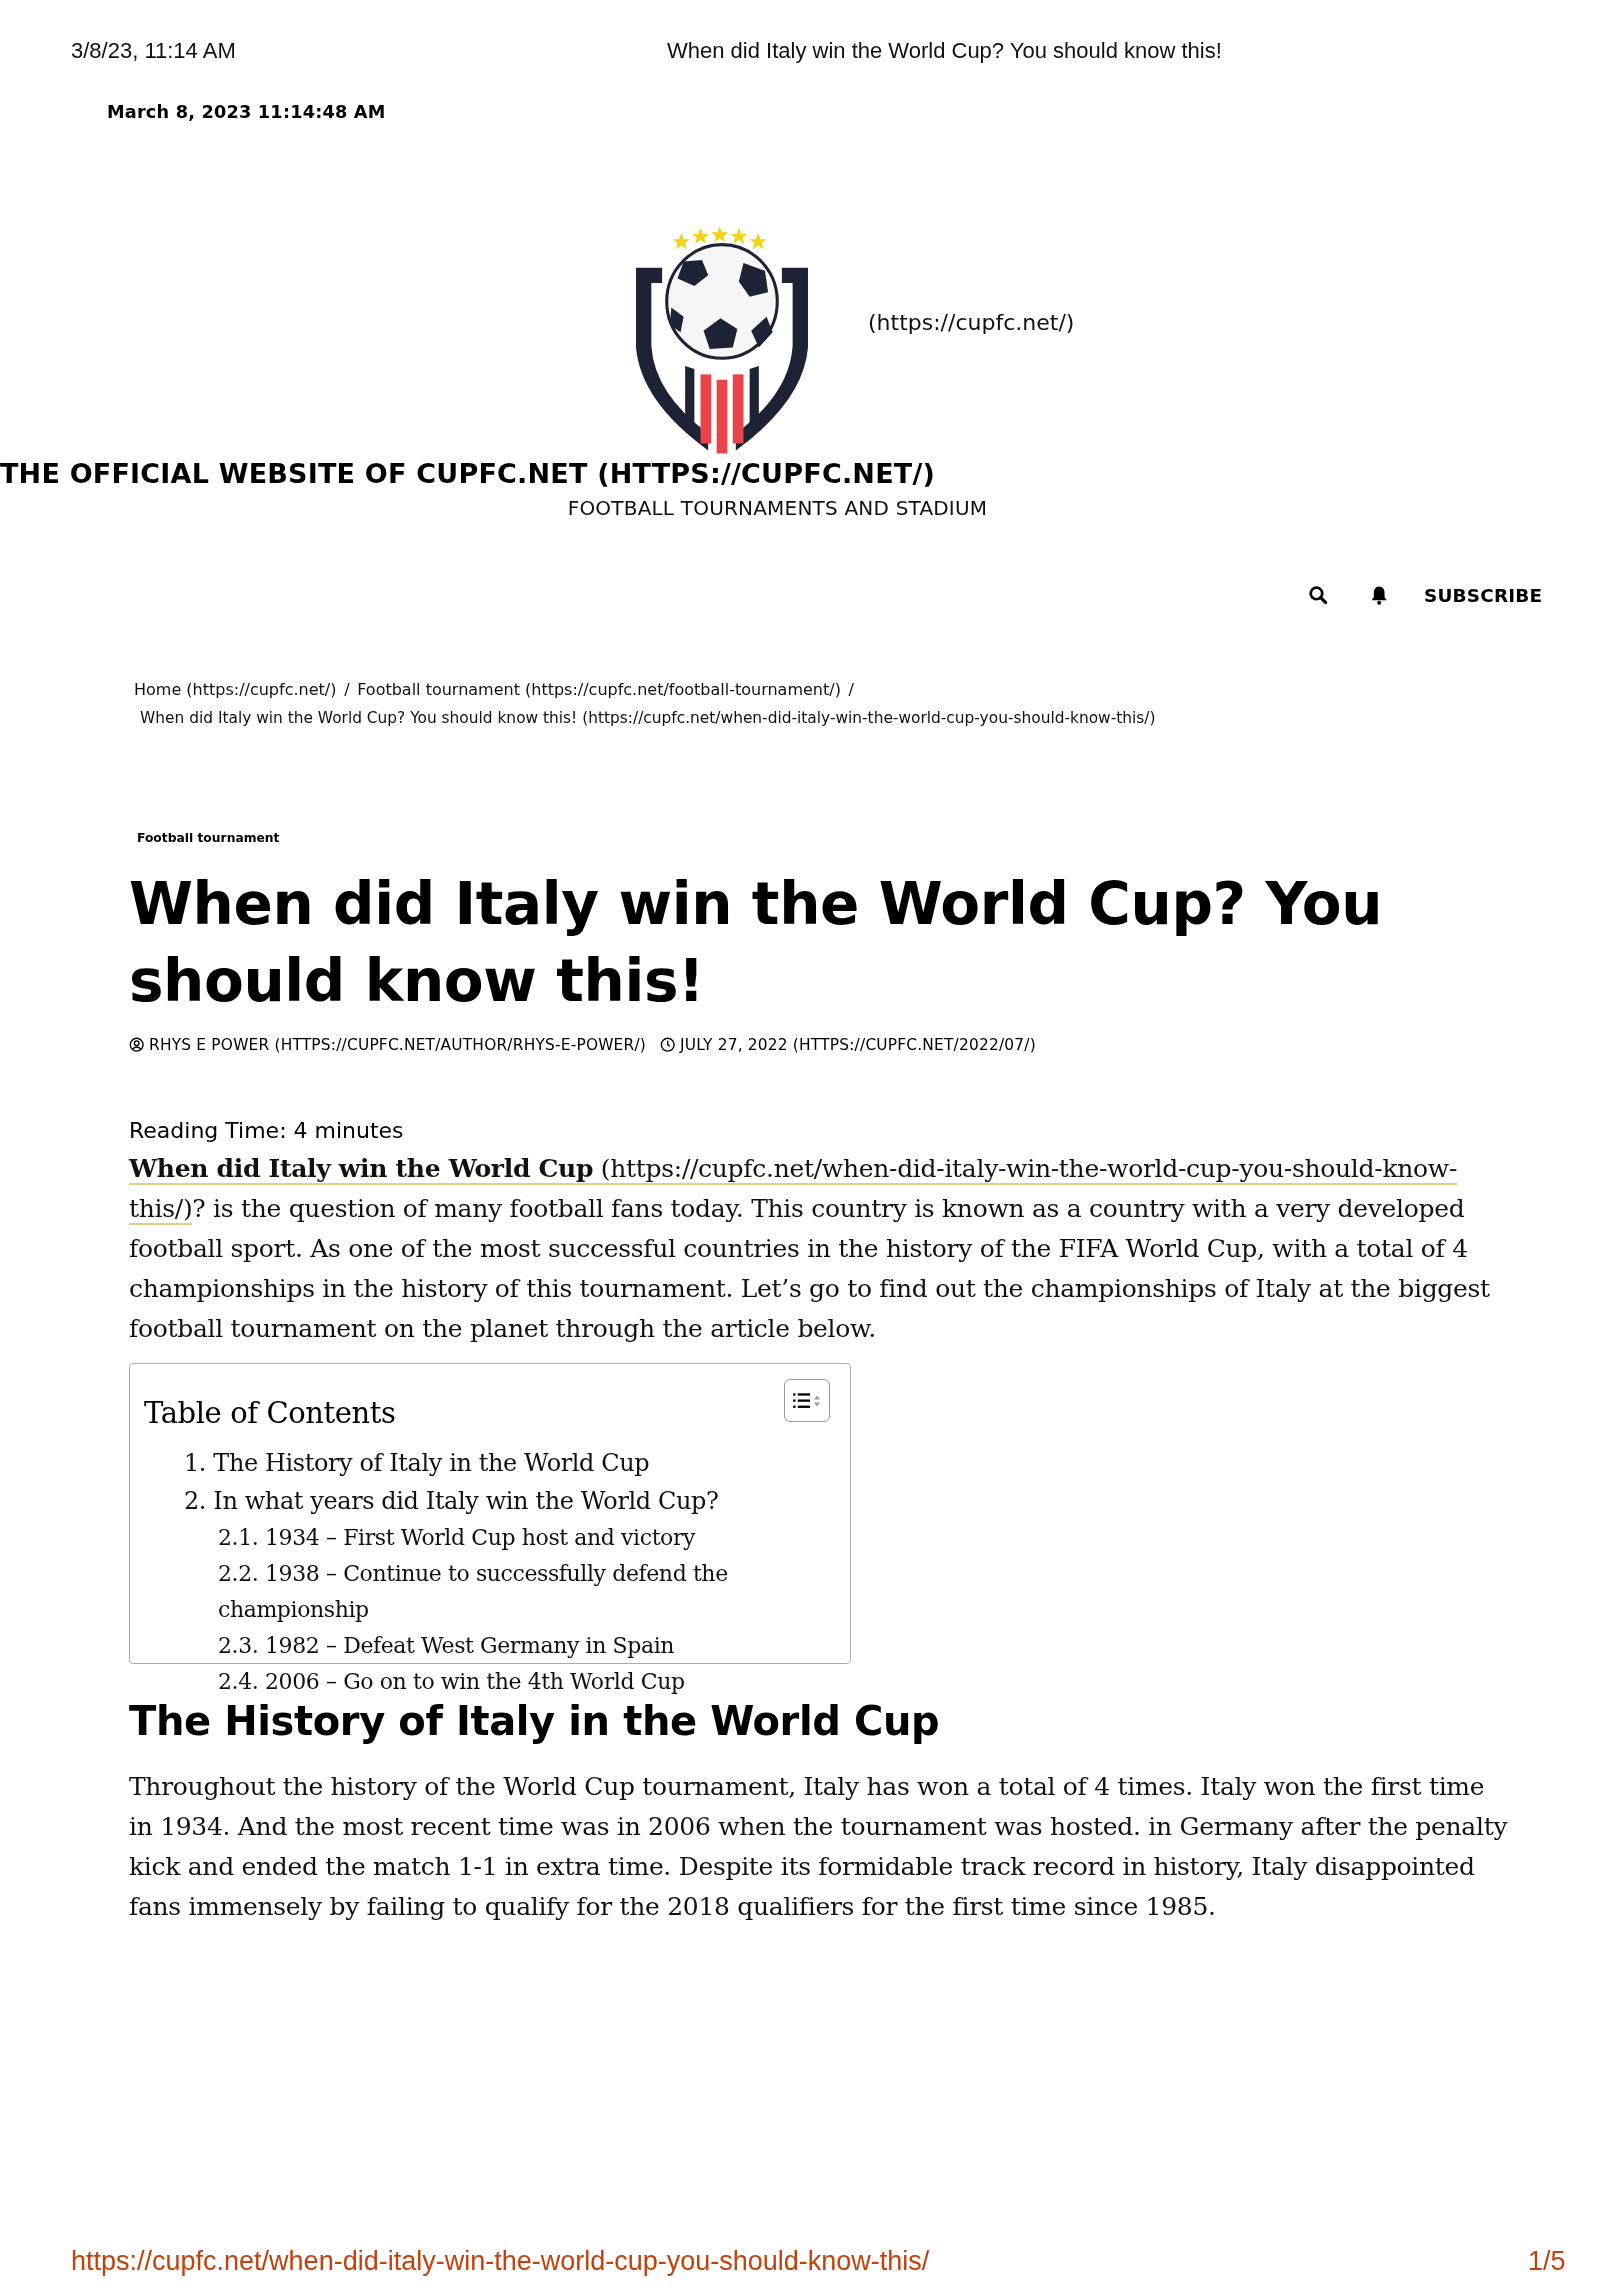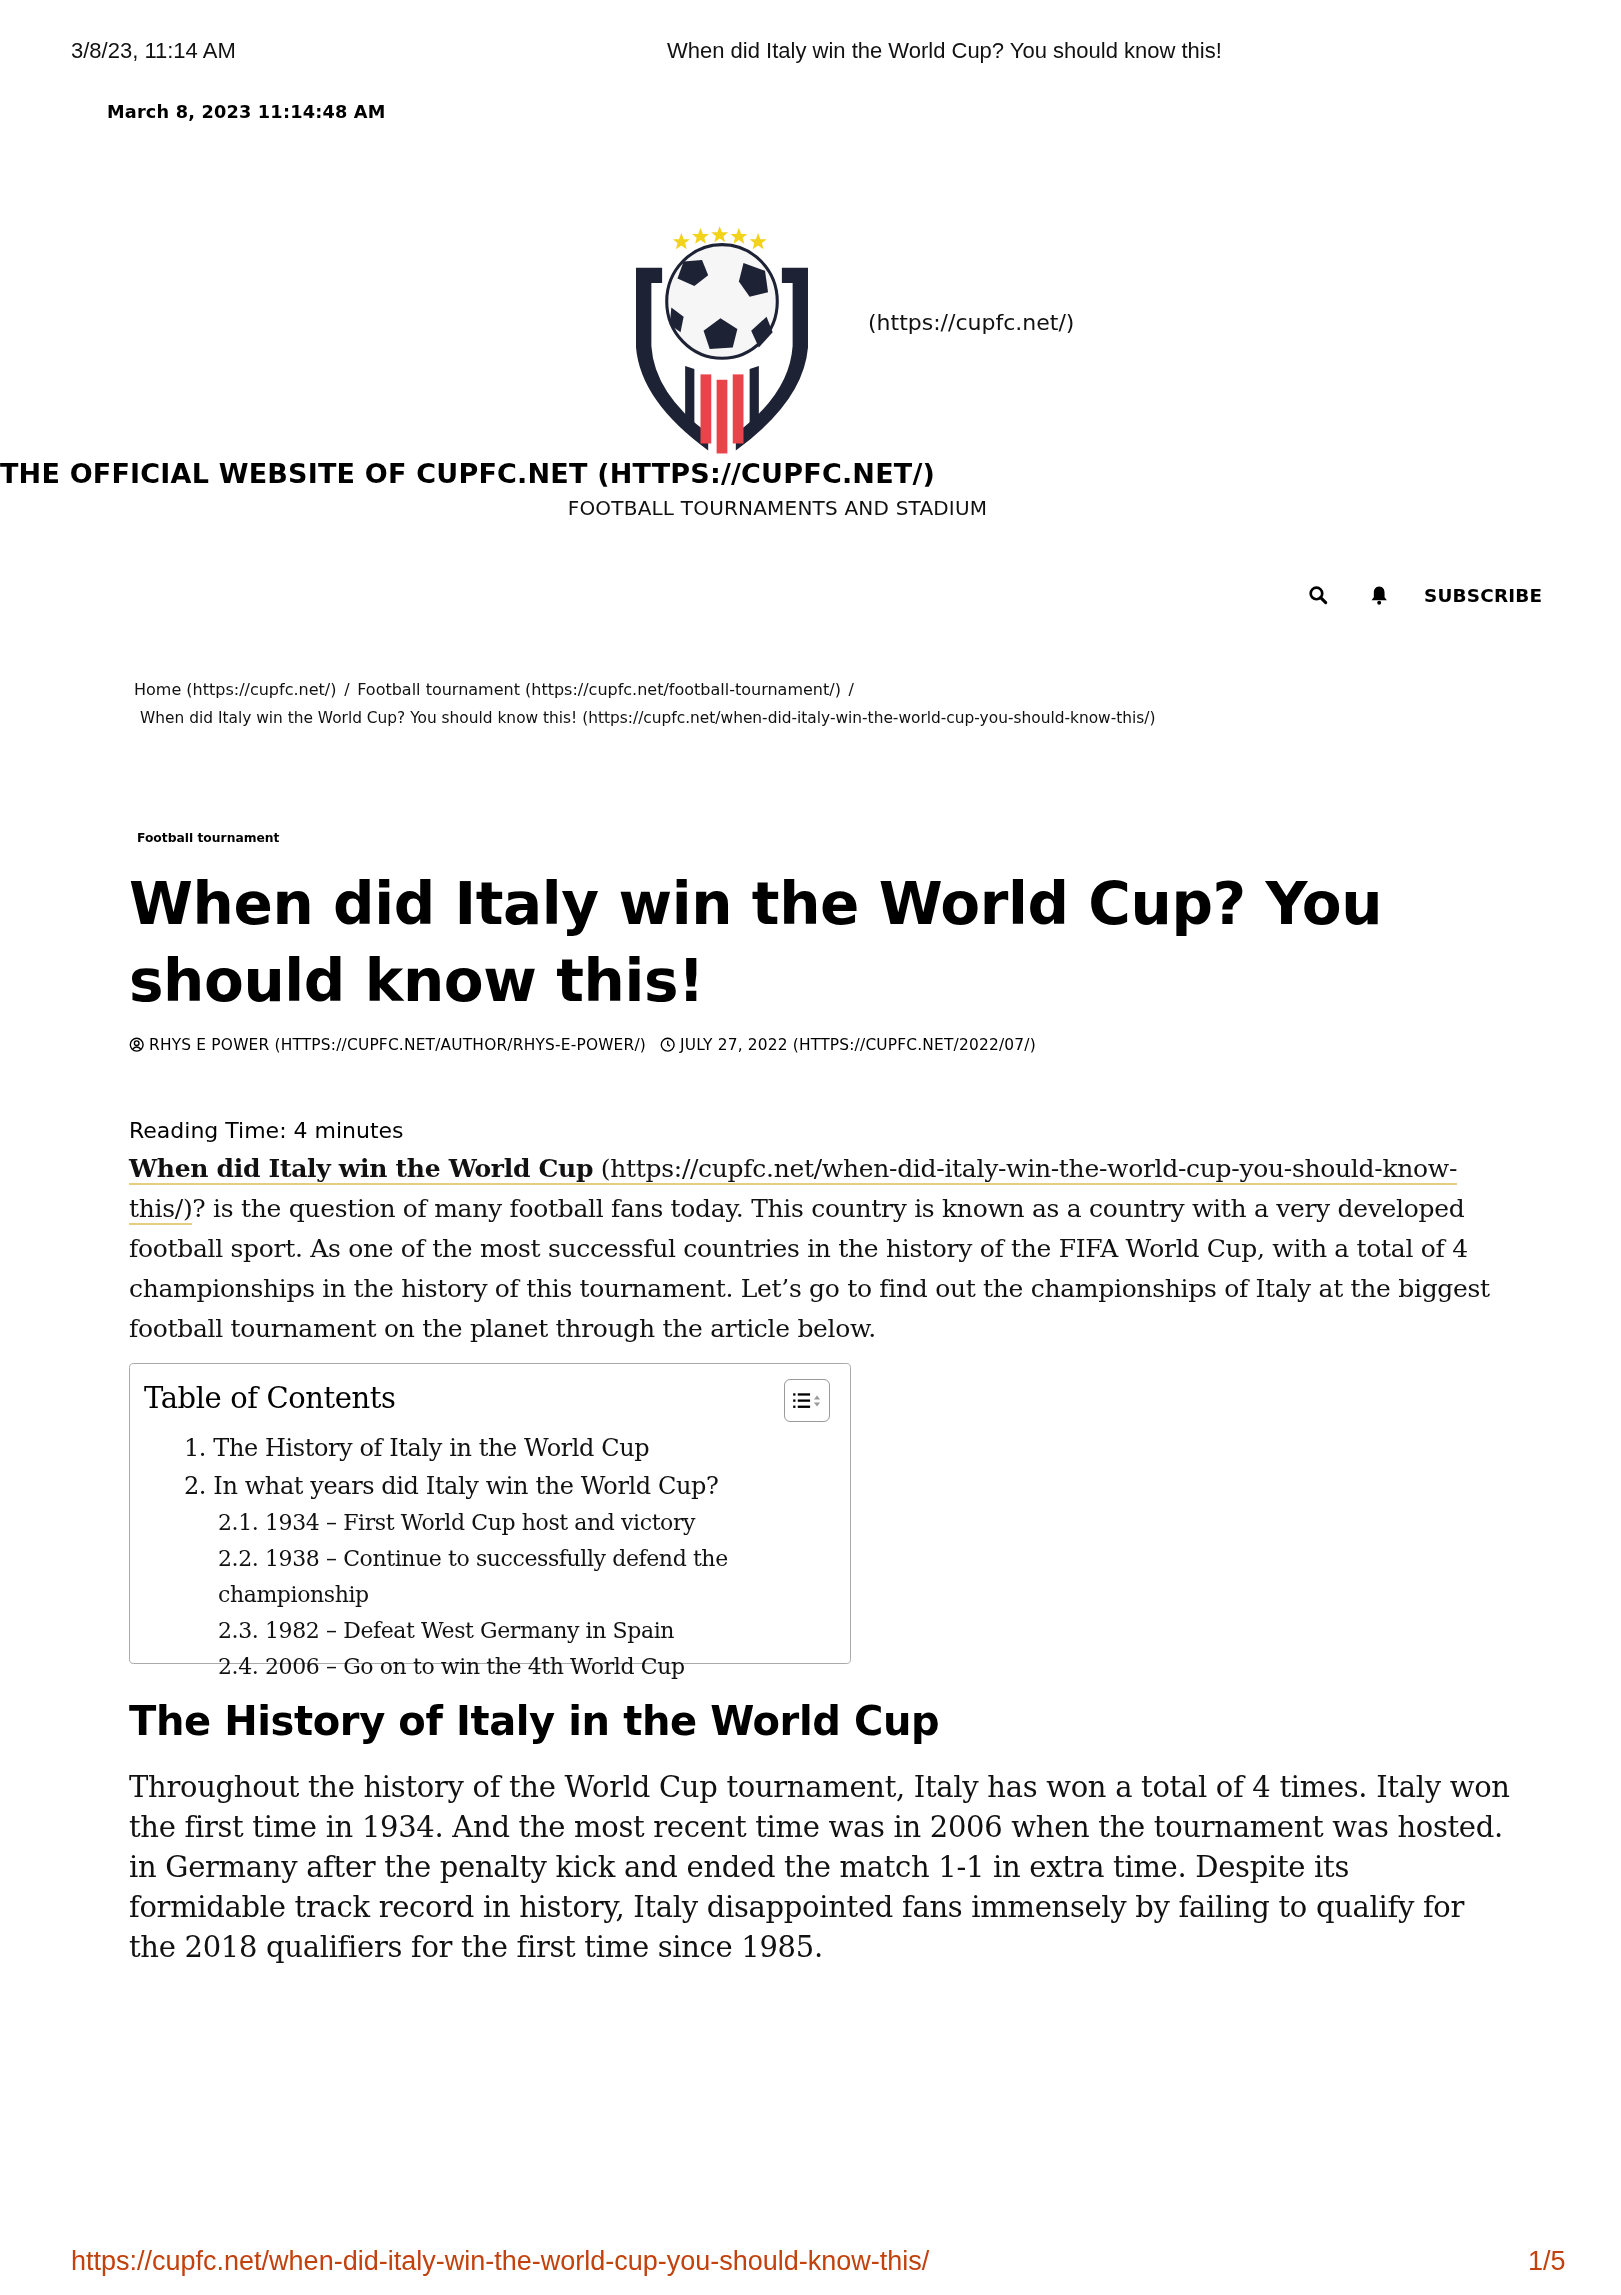--- a/index.html
+++ b/index.html
@@ -35,30 +35,30 @@
     .post-meta { left: 129px; top: 1036px; font-size: 15.4px; font-family: "DejaVu Sans", sans-serif; display: flex; align-items: center; white-space: nowrap; letter-spacing: 0.2px; }
     .post-meta .meta-icon { width: 15.4px; height: 15.4px; margin-right: 4.6px; }
     .post-meta .gap { width: 14px; }
 
     .reading-time { left: 129px; top: 1118px; font-size: 22px; font-family: "DejaVu Sans", sans-serif; }
 
     .article { left: 129px; top: 1149px; width: 1382px; font-family: "DejaVu Serif", serif; font-size: 25px; line-height: 40px; color: #111; letter-spacing: -0.3px; }
     .article a { color: #111; text-decoration: none; border-bottom: 2.3px solid #e6cf7c; }
     .article strong { font-weight: bold; }
 
-    .toc { left: 129px; top: 1363px; width: 722px; height: 301px; border: 1.5px solid #aaa; border-radius: 4.6px; padding: 14px 14px; font-family: "DejaVu Serif", serif; }
+    .toc { left: 129px; top: 1363px; width: 722px; height: 301px; border: 1.5px solid #aaa; border-radius: 4.6px; padding: 29px 14px; font-family: "DejaVu Serif", serif; }
     .toc-title { font-size: 29px; line-height: 40px; letter-spacing: -0.4px; }
     .toc-toggle { position: absolute; right: 20px; top: 15.4px; width: 46px; height: 43px; border: 1.5px solid #999; border-radius: 6.1px; display: flex; align-items: center; justify-content: center; cursor: pointer; }
     .toc-list { list-style: none; margin-top: 10.7px; margin-left: 40px; }
     .toc-list li { font-size: 24px; line-height: 38px; letter-spacing: -0.4px; }
     .toc-list li.sub { font-size: 22px; line-height: 36px; padding-left: 34px; }
     .toc-list a { color: #111; text-decoration: none; }
 
     .section-heading { left: 129px; top: 1698px; font-size: 40px; font-weight: bold; font-family: "DejaVu Sans", sans-serif; letter-spacing: -0.4px; }
-    .section-body { left: 129px; top: 1767px; width: 1382px; font-family: "DejaVu Serif", serif; font-size: 29px; line-height: 40px; color: #111; letter-spacing: -0.3px; }
+    .section-body { left: 129px; top: 1767px; width: 1382px; font-family: "DejaVu Serif", serif; font-size: 25px; line-height: 40px; color: #111; letter-spacing: -0.3px; }
 
     .print-footer { top: 2246px; font-size: 27px; font-family: "Liberation Sans", sans-serif; color: #c2410c; white-space: nowrap; }
     .footer-url { left: 71px; }
     .footer-page { left: 1528px; }
   </style>
 </head>
 <body>
 
 <div class="abs print-header print-date">3/8/23, 11:14 AM</div>
 <div class="abs print-header print-title">When did Italy win the World Cup? You should know this!</div>

